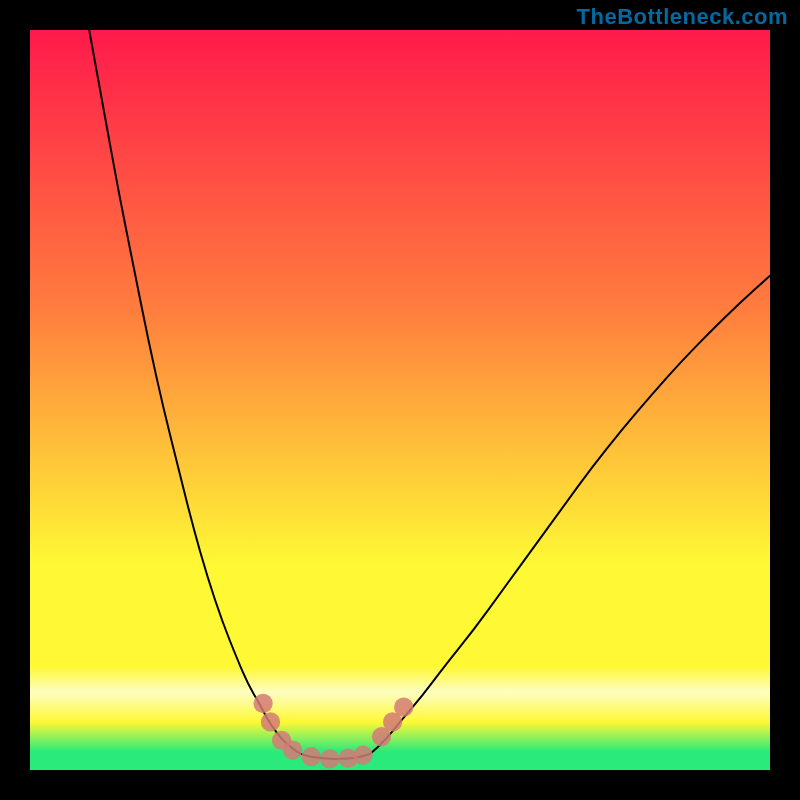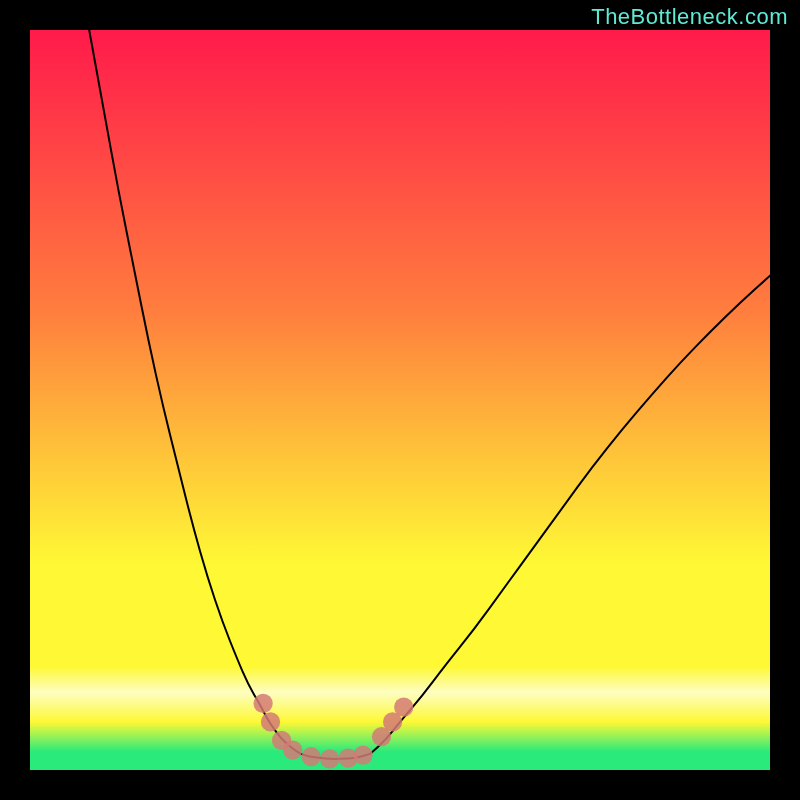--- a/index.html
+++ b/index.html
@@ -14,23 +14,23 @@
   .frame {
     position: relative;
     width: 800px;
     height: 800px;
     background: #000;
   }
   .watermark {
     position: absolute;
     top: 4px;
     right: 12px;
-    color: #5eead4;
+    color: #0369a1;
     font-size: 22px;
-    font-weight: 400;
+    font-weight: 700;
     letter-spacing: 0.5px;
     z-index: 5;
   }
   .plot {
     position: absolute;
     left: 30px;
     top: 30px;
     width: 740px;
     height: 740px;
     display: block;

